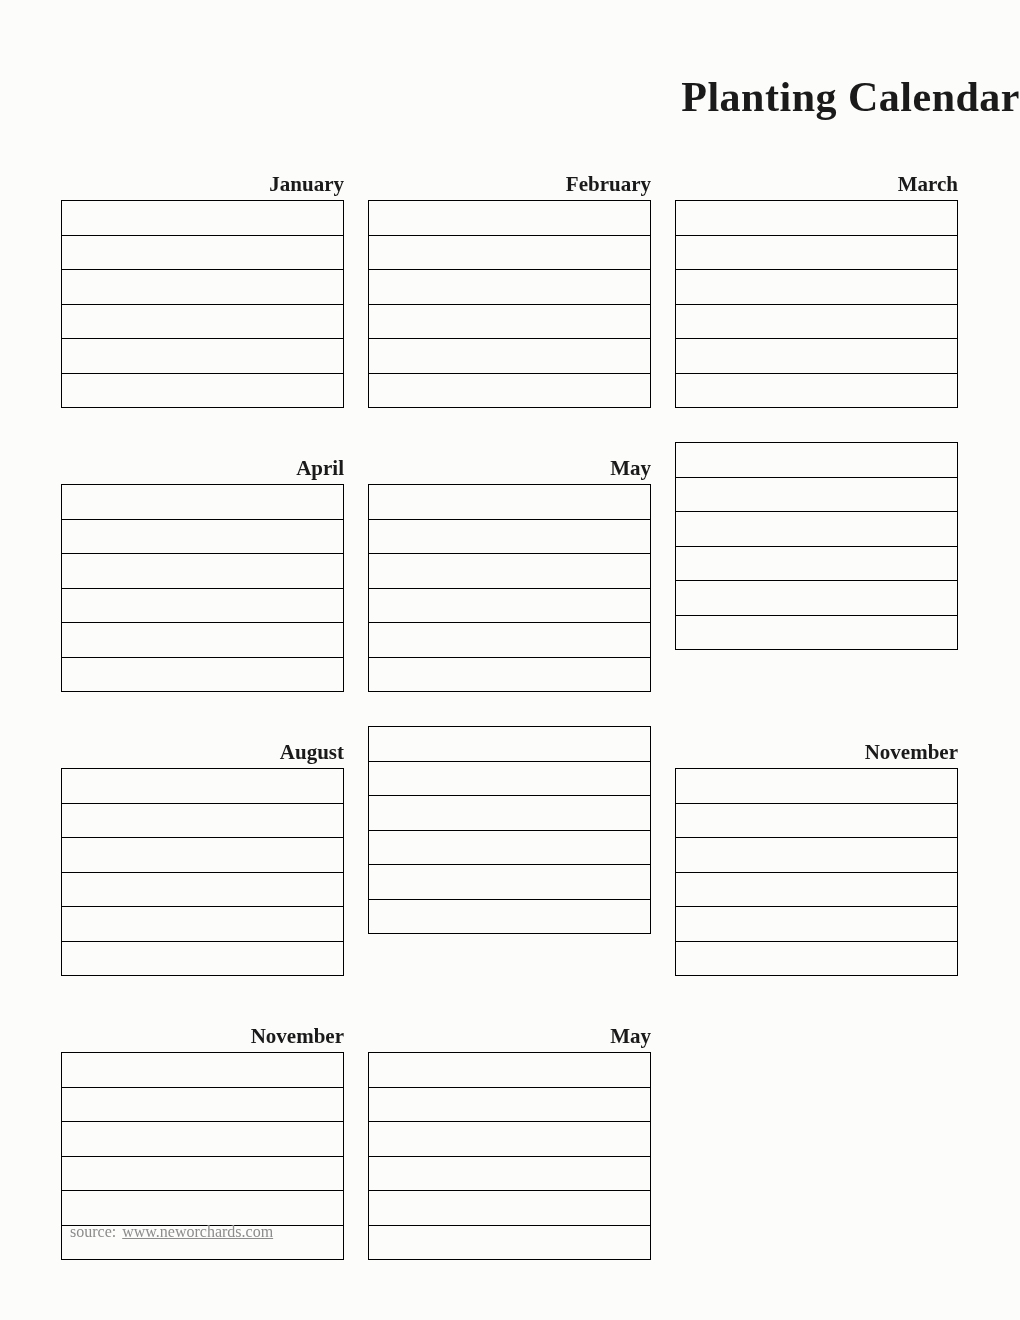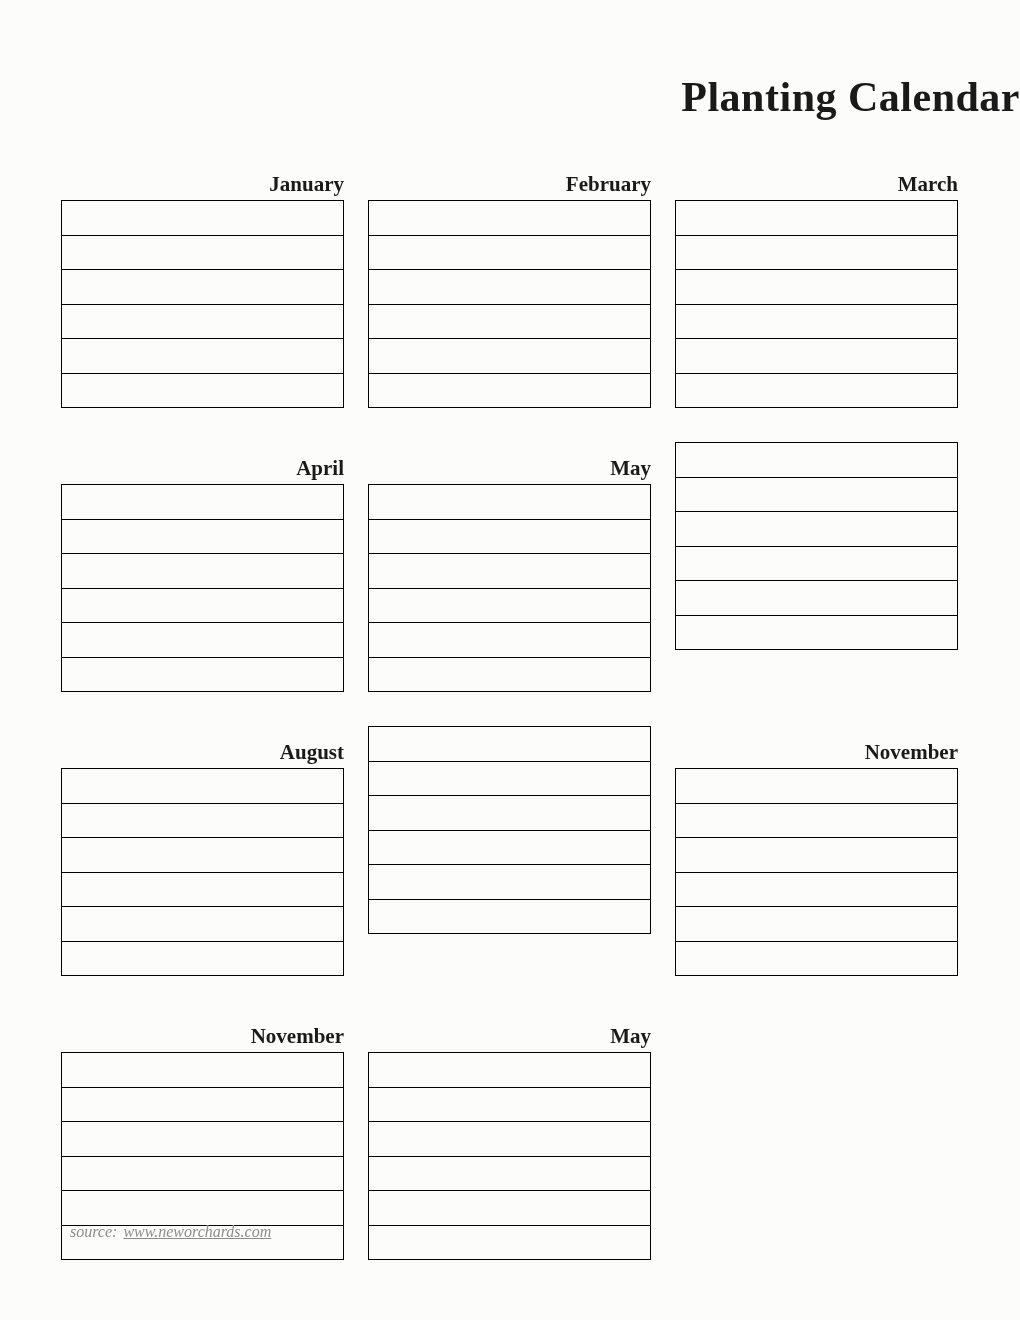--- a/index.html
+++ b/index.html
@@ -62,21 +62,20 @@
     border-bottom: none;
   }
   .footer {
     position: absolute;
     left: 70px;
     top: 1222px;
     margin: 0;
     font-size: 16px;
     line-height: 20px;
     color: var(--muted, #8c8c8c);
-    font-style: italic;
   }
   .source-label {
     margin-right: 6px;
   }
   .source-link {
     color: var(--muted, #8c8c8c);
     text-decoration: underline;
     cursor: pointer;
   }
 </style>

